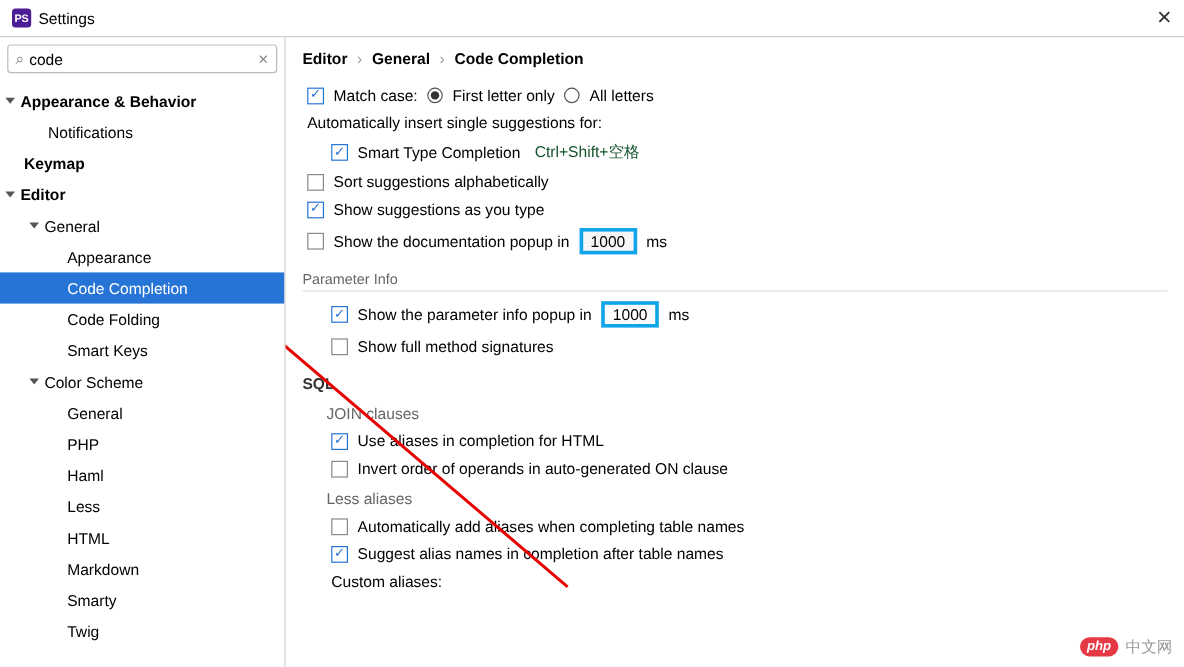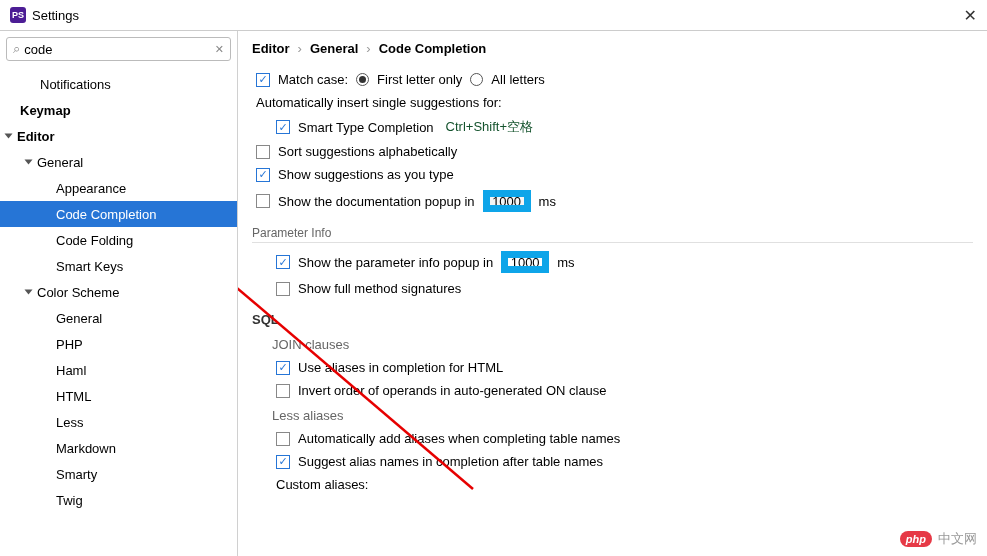--- a/index.html
+++ b/index.html
@@ -27,21 +27,21 @@
 .breadcrumb { display:flex; gap:8px; font-weight:bold; margin-bottom:16px; }
 .breadcrumb .sep { color:#999; font-weight:normal; }
 .row { display:flex; align-items:center; gap:8px; margin-bottom:8px; padding-left:4px; }
 .row.indent { padding-left:24px; }
 .checkbox { width:14px; height:14px; border:1px solid #888; display:inline-flex; align-items:center; justify-content:center; flex-shrink:0; }
 .checkbox.checked { border-color:#2675d6; color:#2675d6; }
 .checkbox.checked::after { content:"✓"; font-size:11px; line-height:1; }
 .radio { width:13px; height:13px; border:1.5px solid #555; border-radius:50%; display:inline-flex; align-items:center; justify-content:center; flex-shrink:0; }
 .radio.checked::after { content:""; width:7px; height:7px; background:#333; border-radius:50%; }
 .hint { color:#14532d; margin-left:4px; }
-.input-num { width:48px; height:22px; border:7px solid #0ea5e9; text-align:center; font-size:13px; background:#f5f5f5; }
+.input-num { width:48px; height:22px; border:3px solid #0ea5e9; text-align:center; font-size:13px; background:#f5f5f5; }
 .input-num.enabled { background:#fff; }
 .fieldset-label { color:#666; font-size:12px; margin:14px 0 8px 0; border-bottom:1px solid #e0e0e0; padding-bottom:2px; }
 .section-label { font-weight:bold; color:#333; margin:16px 0 10px 0; }
 .subsection { color:#666; margin:10px 0 8px 20px; }
 .arrow-annotation { position:absolute; pointer-events:none; }
 .watermark { position:absolute; right:10px; bottom:8px; display:flex; align-items:center; gap:6px; color:#999; font-size:13px; }
 .watermark .logo { background:#e63946; color:#fff; font-weight:bold; font-size:11px; padding:2px 6px; border-radius:10px; font-style:italic; }
 </style>
 </head>
 <body>
@@ -57,20 +57,23 @@
 <div class="main">
   <div class="sidebar">
     <div class="search-wrap">
       <div class="search-box">
         <span class="search-icon">⌕</span>
         <input type="text" value="code" style="">
         <span class="clear-icon">✕</span>
       </div>
     </div>
     <div class="tree">
+      <div class="tree-item l1 expandable">
+          <span>Appearance &amp; Behavior</span>
+        </div>
       <div class="tree-item l2">
           <span>Notifications</span>
         </div>
       <div class="tree-item l1">
           <span>Keymap</span>
         </div>
       <div class="tree-item l1 expandable">
           <span>Editor</span>
         </div>
       <div class="tree-item l2 expandable">
@@ -94,24 +97,24 @@
       <div class="tree-item l3">
           <span>General</span>
         </div>
       <div class="tree-item l3">
           <span>PHP</span>
         </div>
       <div class="tree-item l3">
           <span>Haml</span>
         </div>
       <div class="tree-item l3">
+          <span>Less</span>
+        </div>
+      <div class="tree-item l3">
           <span>HTML</span>
-        </div>
-      <div class="tree-item l3">
-          <span>Less</span>
         </div>
       <div class="tree-item l3">
           <span>Markdown</span>
         </div>
       <div class="tree-item l3">
           <span>Smarty</span>
         </div>
       <div class="tree-item l3">
           <span>Twig</span>
         </div>

